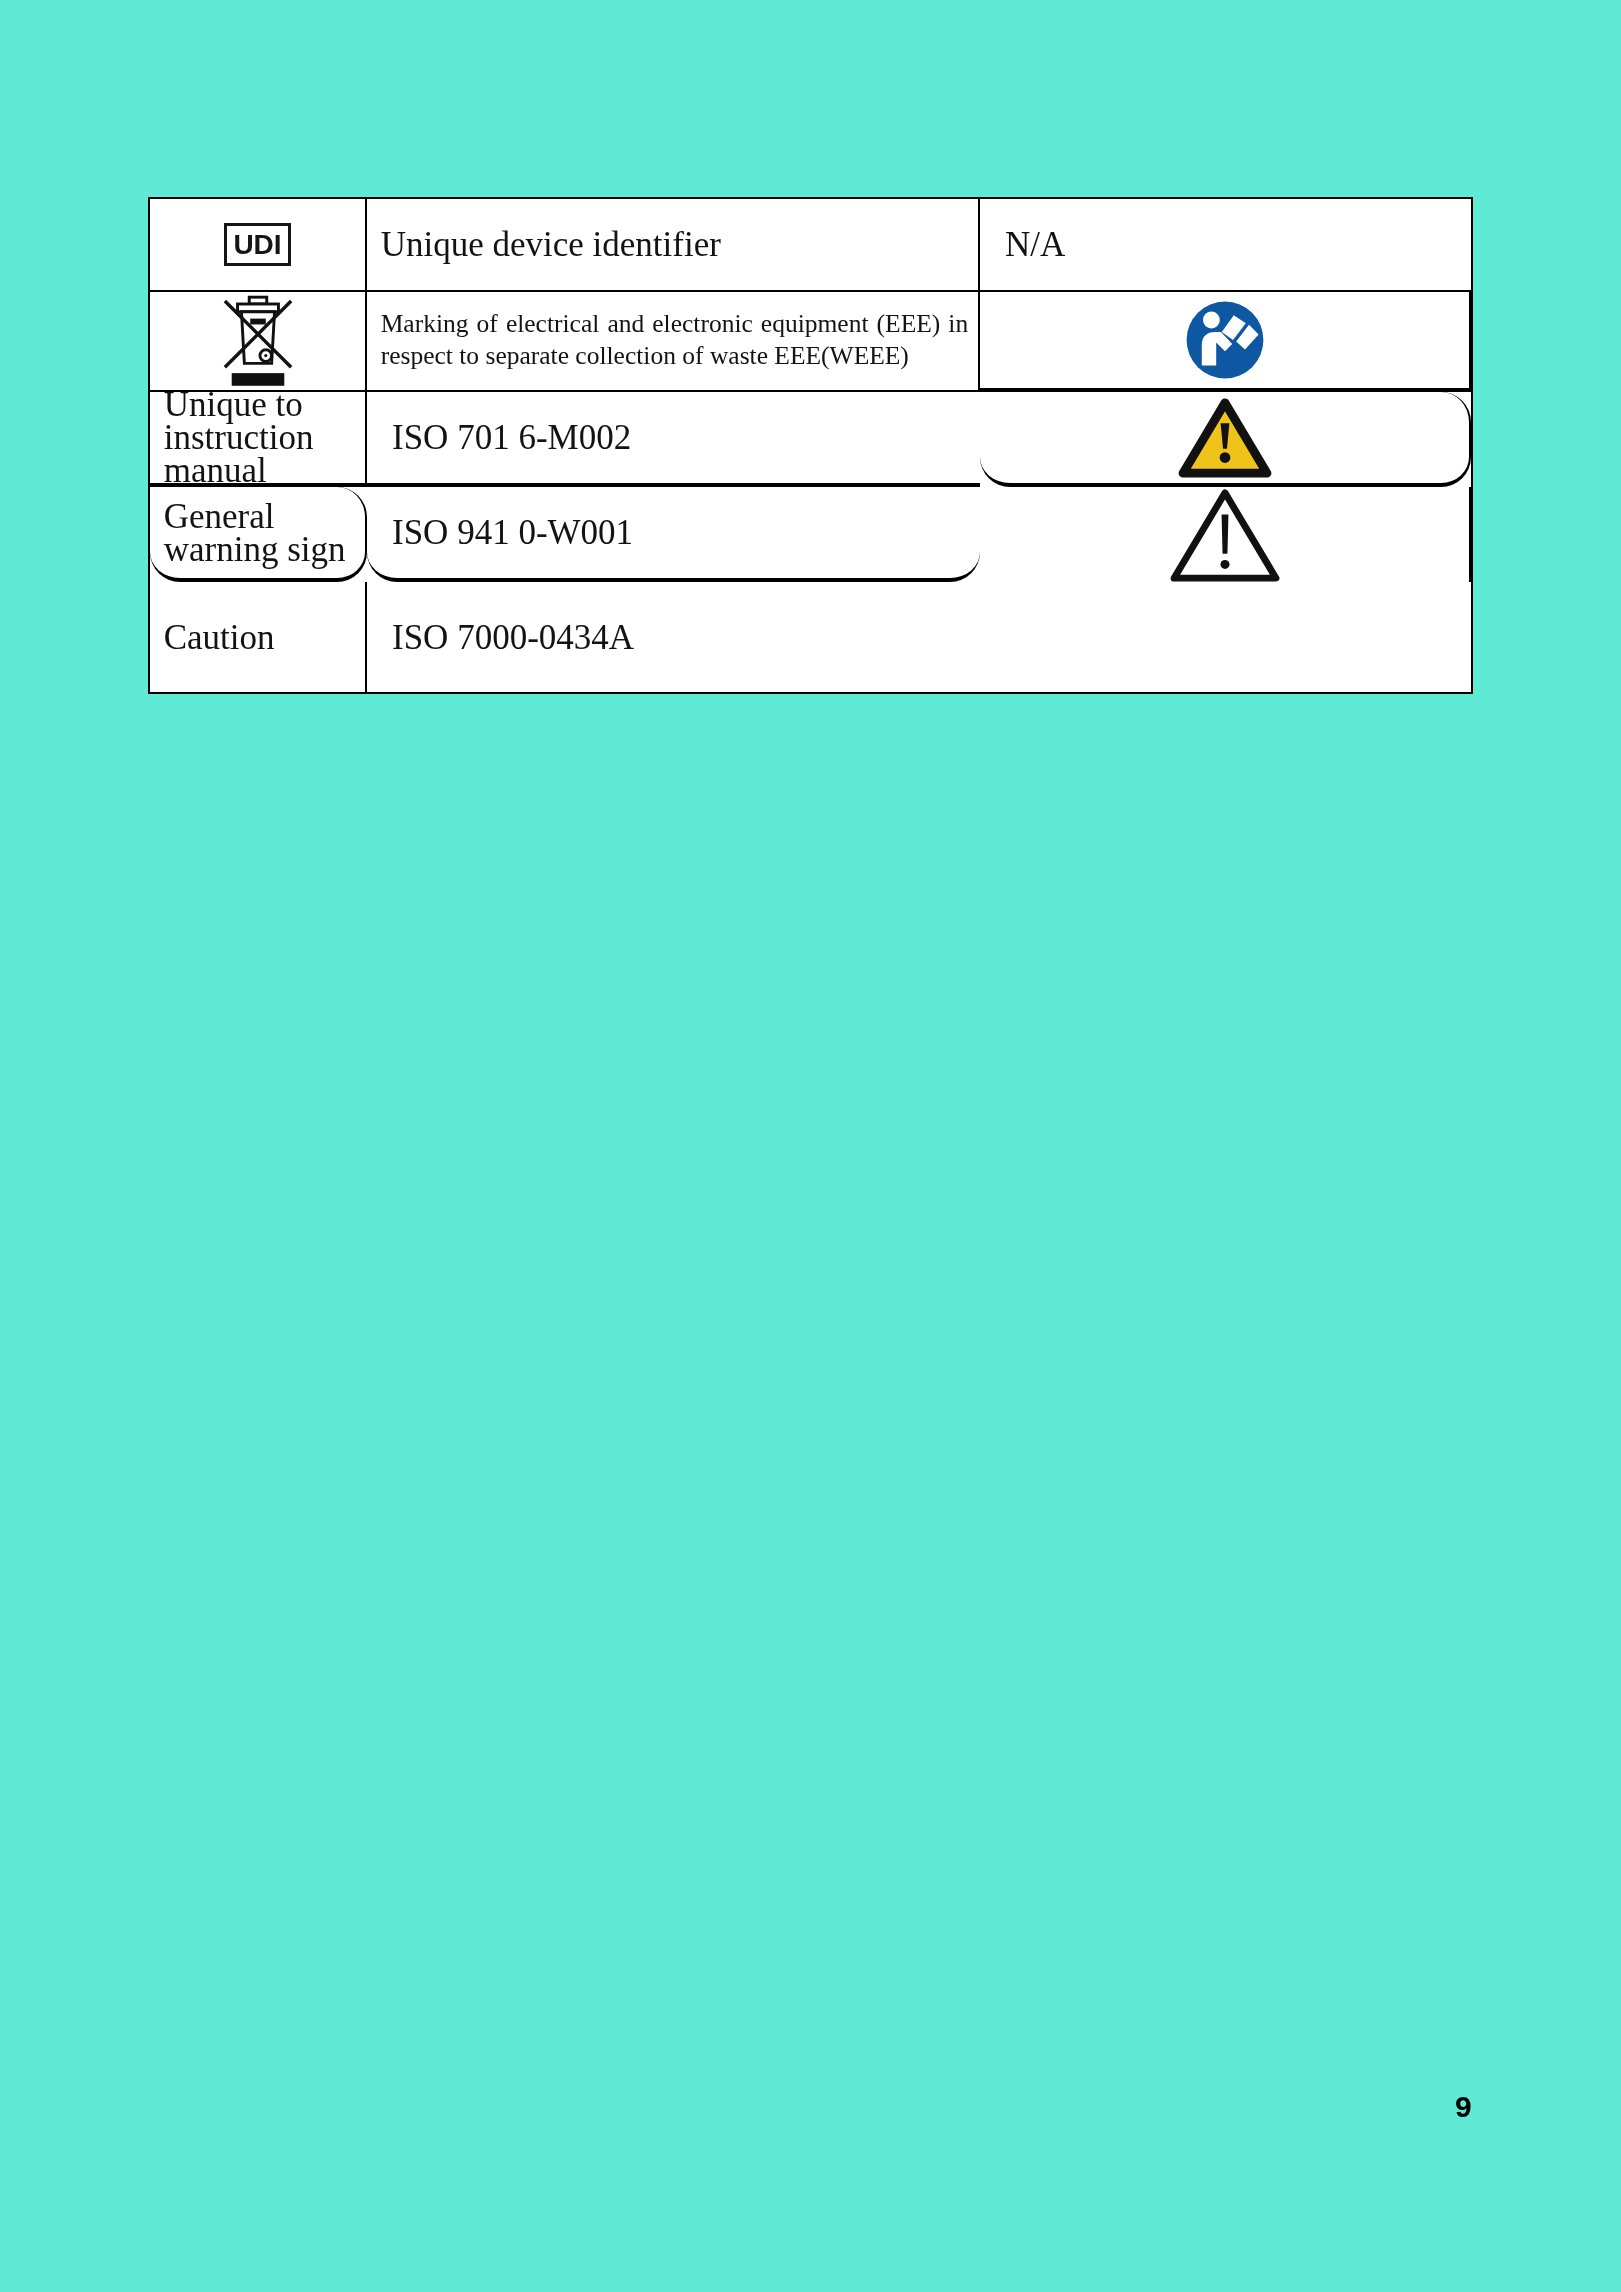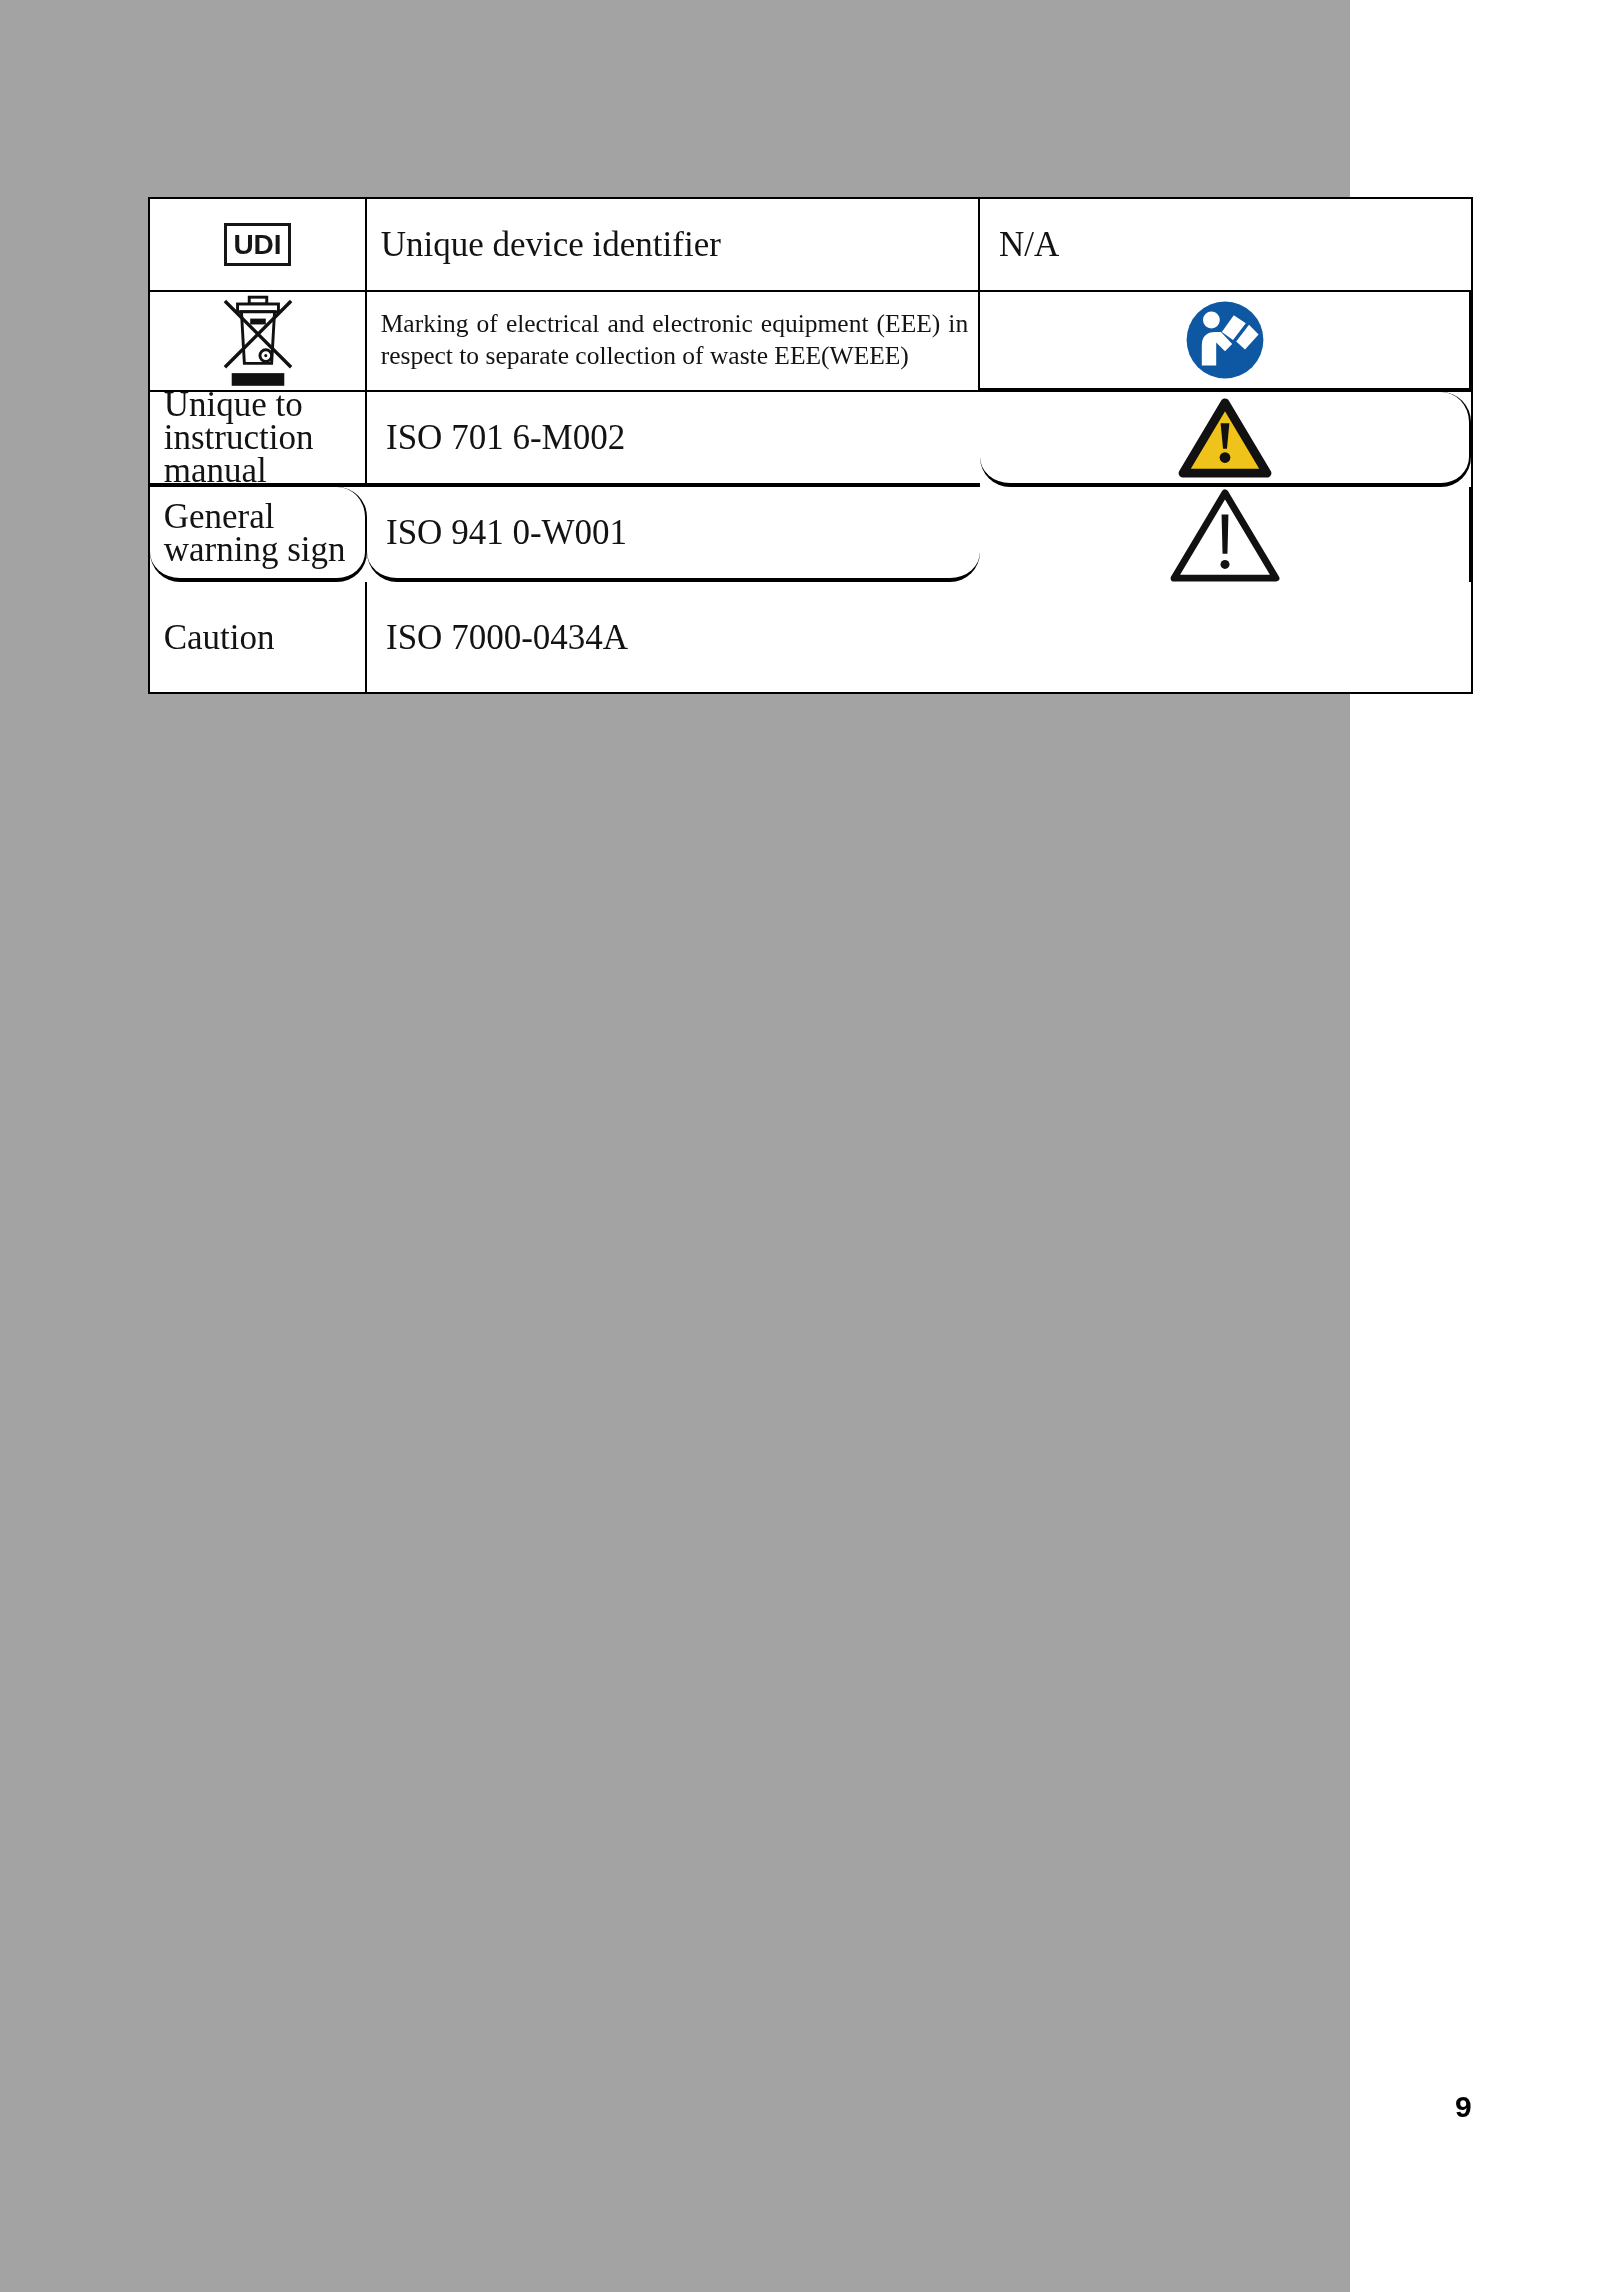--- a/index.html
+++ b/index.html
@@ -4,21 +4,21 @@
 <style>
   html,body{margin:0;padding:0;}
   body{
     width:1621px;height:2293px;
     background:#ffffff;
     font-family:"Liberation Serif", serif;
     color:#131313;
     position:relative;
     overflow:hidden;
   }
-  .page{position:absolute;inset:0;width:1350px;height:2293px;background:#a3a3a3;}
+  .page{position:absolute;inset:0;width:1621px;height:2293px;background:#5eead4;}
 
   
   .symbols-table{
     position:absolute;
     left:148px;top:197px;
     width:1325px;height:497px;
     box-sizing:border-box;
     border:2.9px solid #000;
     display:grid;
     grid-template-columns:217px 613px auto;
@@ -28,21 +28,21 @@
   .cell{
     box-sizing:border-box;
     border-right:2px solid #000;
     border-bottom:2.9px solid #000;
     display:flex;
     align-items:center;
     overflow:hidden;
   }
   .c-sym{justify-content:center;}
   .c-desc{padding-left:13.7px;padding-right:9.8px;}
-  .c-ref{border-right:none;padding-left:19px;}
+  .c-ref{border-right:none;padding-left:25px;}
   .r3{border-bottom-width:4.9px;}
   .r4{border-bottom-width:4.9px;border-radius:30px;}
   .r5{border-bottom:none;}
   .desc,.ref{font-size:35px;line-height:33px;}
   .desc-just{
     font-size:25.5px;
     line-height:32px;
     text-align:justify;
     align-self:stretch;
     display:block;

